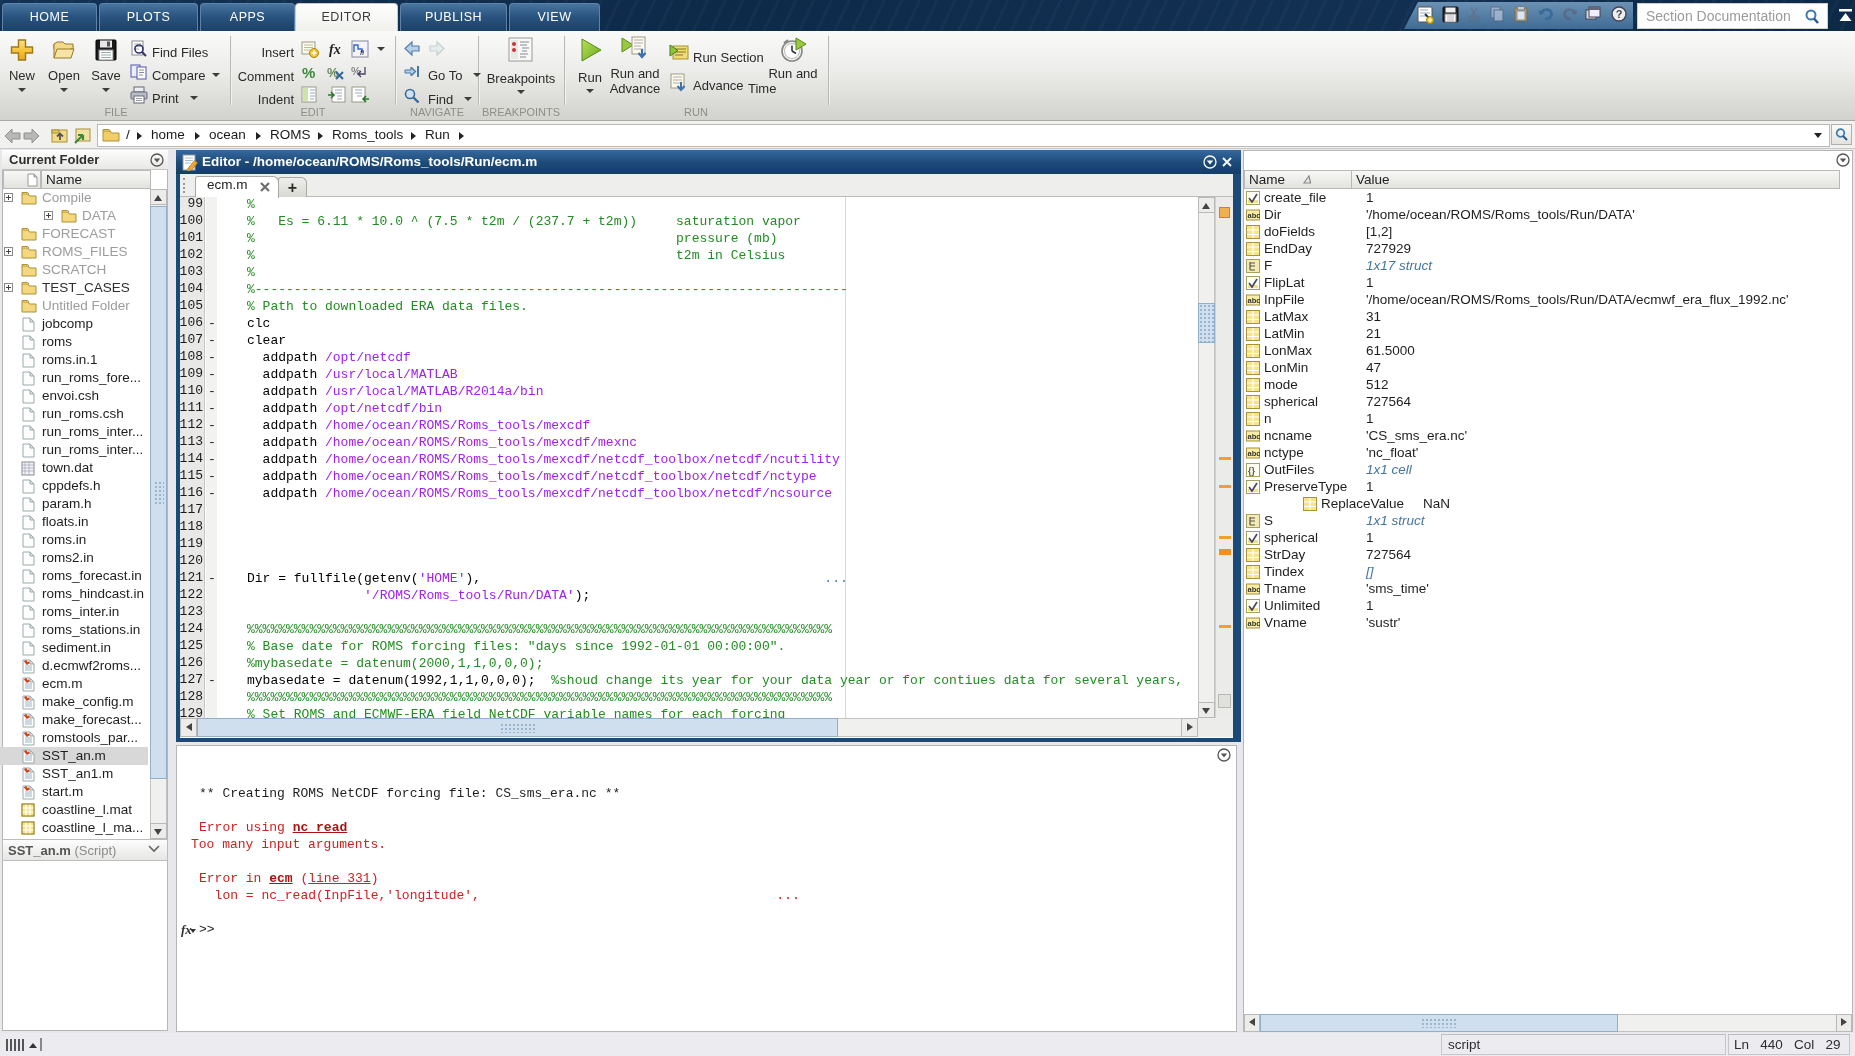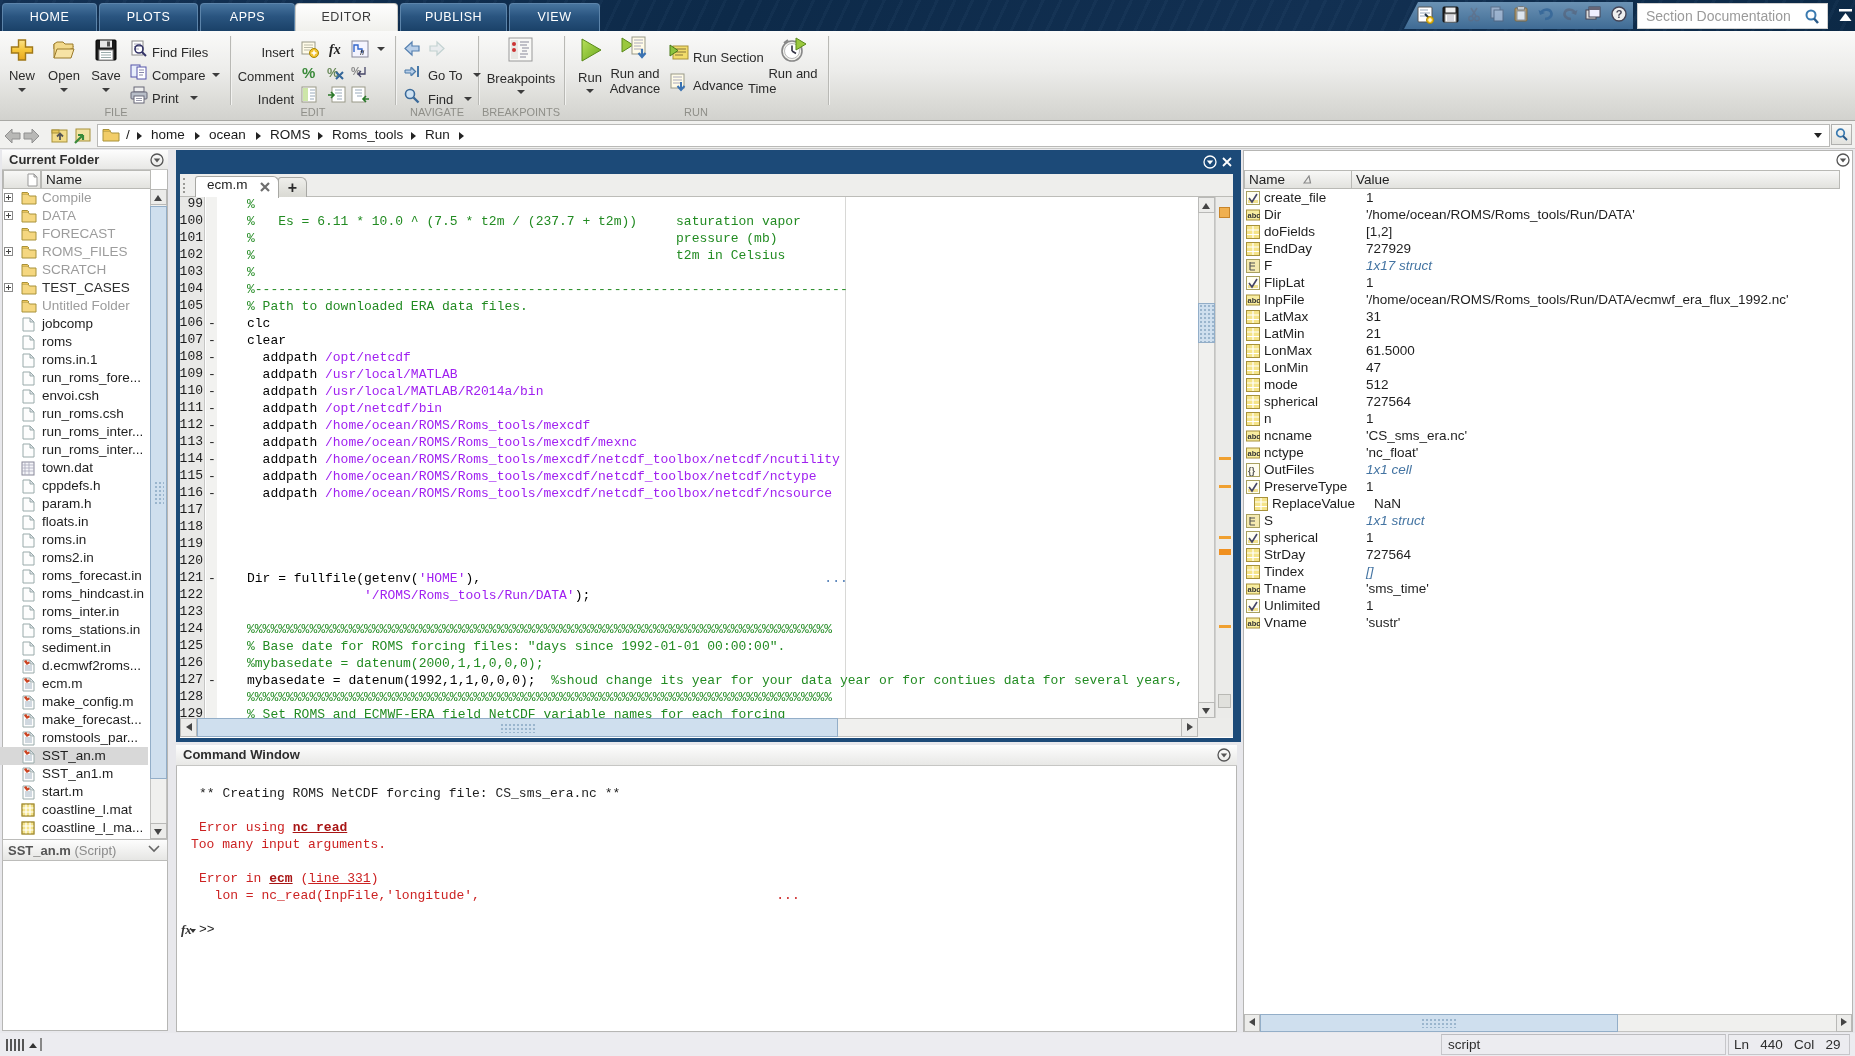--- a/index.html
+++ b/index.html
@@ -366,21 +366,21 @@
 <svg class="abs" style="left:4px;top:4px" width="9" height="9" viewBox="0 0 9 9">
         <rect x="0.5" y="0.5" width="8" height="8" fill="#fff" stroke="#888"></rect>
         <path d="M2 4.5h5M4.5 2v5" stroke="#444" stroke-width="1"></path>
       </svg>
 <span class="abs" style="left:21px;top:2px"><svg width="16" height="14" viewBox="0 0 16 14">
           <path d="M1 3h6l1.5 2H15v8H1z" fill="#f5d780" stroke="#a8923a"></path>
           <path d="M1 3V1.5h5.5L8 3" fill="#ecc45a" stroke="#a8923a"></path>
         </svg></span>
 <span class="nm">Compile</span>
     </div>
-<div class="frow fold" style="top:207px;">
+<div class="frow fold" style="top:207px;margin-left:40px;">
 <svg class="abs" style="left:4px;top:4px" width="9" height="9" viewBox="0 0 9 9">
         <rect x="0.5" y="0.5" width="8" height="8" fill="#fff" stroke="#888"></rect>
         <path d="M2 4.5h5M4.5 2v5" stroke="#444" stroke-width="1"></path>
       </svg>
 <span class="abs" style="left:21px;top:2px"><svg width="16" height="14" viewBox="0 0 16 14">
           <path d="M1 3h6l1.5 2H15v8H1z" fill="#f5d780" stroke="#a8923a"></path>
           <path d="M1 3V1.5h5.5L8 3" fill="#ecc45a" stroke="#a8923a"></path>
         </svg></span>
 <span class="nm">DATA</span>
     </div>
@@ -652,20 +652,29 @@
 <div class="arrbox" style="left:150px;top:189px;width:17px;height:16px"></div>
 <div class="tri" style="left:154px;top:195px;border-left:4.5px solid transparent;border-right:4.5px solid transparent;border-bottom:6px solid #444"></div>
 <div class="arrbox" style="left:150px;top:823px;width:17px;height:16px"></div>
 <div class="tri" style="left:154px;top:829px;border-left:4.5px solid transparent;border-right:4.5px solid transparent;border-top:6px solid #444"></div>
 <div class="sbthumb vert" style="left:150px;top:206px;width:17px;height:573px"></div>
 <div class="abs" style="left:2px;top:839px;width:166px;height:22px;background:linear-gradient(#fdfdfd,#e6e6e4);border:1px solid #bcbcba;font-size:13px;line-height:21px"><b style="color:#555;padding-left:5px">SST_an.m</b> <span style="color:#8a8a8a">(Script)</span></div>
 <svg class="abs" style="left:148px;top:845px" width="12" height="9" viewBox="0 0 12 9">
       <path d="M1 1l5 5 5-5" fill="none" stroke="#666" stroke-width="1.6"></path>
     </svg>
 <div id="edframe"></div>
+<div id="edtitle">
+      <svg style="position:absolute;left:6px;top:4px" width="17" height="17" viewBox="0 0 17 17">
+        <rect x="1" y="1" width="12" height="15" fill="#fff" stroke="#8899aa"></rect>
+        <path d="M3 4h8M3 6.5h8M3 9h6" stroke="#aabbcc" stroke-width="1"></path>
+        <path d="M6 14.5l6.5-8 3 2.3-6.5 8z" fill="#f0a830" stroke="#b07820" stroke-width="0.8"></path>
+        <path d="M6 14.5l-0.8 2.8 2.9-0.7z" fill="#e8d0a0" stroke="#b07820" stroke-width="0.7"></path>
+      </svg>
+      <span style="position:absolute;left:26px">Editor - /home/ocean/ROMS/Roms_tools/Run/ecm.m</span>
+    </div>
 <svg class="abs" style="left:1203px;top:155px" width="14" height="14" viewBox="0 0 14 14">
       <circle cx="7" cy="7" r="6" fill="none" stroke="#fff" stroke-width="1.3"></circle>
       <path d="M3.8 5.5h6.4L7 9.5z" fill="#fff"></path>
     </svg>
 <svg class="abs" style="left:1221px;top:156px" width="12" height="12" viewBox="0 0 12 12">
       <path d="M2 2l8 8M10 2l-8 8" stroke="#fff" stroke-width="1.8"></path>
     </svg>
 <div id="edbody"></div>
 <div id="tabstrip"></div>
 <div class="abs" style="left:183px;top:178px;width:3px;height:15px;border-left:2px dotted #9a9a96"></div>
@@ -763,21 +772,20 @@
 <div class="abs" style="left:1219px;top:625px;width:12px;height:3px;background:#f0a030"></div>
 <div class="abs" style="left:1218px;top:694px;width:13px;height:14px;background:#e0e0dc;border:1px solid #b8b8b4"></div>
 <div class="sbtrack" style="left:180px;top:718px;width:1018px;height:19px"></div>
 <div class="arrbox" style="left:180px;top:718px;width:17px;height:19px"></div>
 <div class="tri" style="left:186px;top:723px;border-top:4.5px solid transparent;border-bottom:4.5px solid transparent;border-right:6px solid #444"></div>
 <div class="arrbox" style="left:1181px;top:718px;width:17px;height:19px"></div>
 <div class="tri" style="left:1187px;top:723px;border-top:4.5px solid transparent;border-bottom:4.5px solid transparent;border-left:6px solid #444"></div>
 <div class="sbthumb" style="left:197px;top:718px;width:641px;height:19px"></div>
 <div class="abs" style="left:1198px;top:718px;width:35px;height:19px;background:#ececea"></div>
 <div class="panel" style="left:176px;top:745px;width:1061px;height:287px"></div>
-<div class="phead" style="left:176px;top:745px;width:1061px;height:21px">Command Window</div>
 <svg class="abs" style="left:1217px;top:748px" width="14" height="14" viewBox="0 0 14 14">
       <circle cx="7" cy="7" r="6" fill="none" stroke="#555" stroke-width="1.3"></circle>
       <path d="M3.8 5.5h6.4L7 9.5z" fill="#555"></path>
     </svg>
 <div class="cmdline" style="left:199px;top:786px"><span style="color:#1e1e1e">** Creating ROMS NetCDF forcing file: CS_sms_era.nc **</span></div>
 <div class="cmdline" style="left:199px;top:820px"><span class="red">Error using </span><span class="rlink">nc_read</span></div>
 <div class="cmdline" style="left:191px;top:837px"><span class="red">Too many input arguments.</span></div>
 <div class="cmdline" style="left:199px;top:871px"><span class="red">Error in </span><span class="rlink">ecm</span><span class="red"> (</span><span class="red rul">line 331</span><span class="red">)</span></div>
 <div class="cmdline" style="left:199px;top:888px"><span class="red">  lon = nc_read(InpFile,'longitude',                                      ...</span></div>
 <div class="cmdline" style="left:199px;top:922px"><span style="color:#1e1e1e">&gt;&gt;</span></div>
@@ -940,21 +948,21 @@
     </div>
 <div class="wrow" style="left:1243px;top:479px;width:608px">
       <span class="wicon"><svg width="14" height="14" viewBox="0 0 14 14">
           <rect x="0.5" y="0.5" width="13" height="13" fill="#fffef2" stroke="#a8a060"></rect>
           <rect x="2" y="9" width="10" height="3" fill="#f0e090"></rect>
           <path d="M3 7l3 4 5-8" fill="none" stroke="#446" stroke-width="1.6"></path>
         </svg></span>
       <span class="wname">PreserveType</span>
       <span class="wval">1</span>
     </div>
-<div class="wrow" style="left:1251px;top:496px;width:537px">
+<div class="wrow" style="left:1300px;top:496px;width:537px">
       <span class="wicon"><svg width="14" height="14" viewBox="0 0 14 14">
           <rect x="0.5" y="0.5" width="13" height="13" fill="#f5e48a" stroke="#a8923a"></rect>
           <path d="M0.5 5h13M0.5 9.5h13M7 0.5v13" stroke="#fff" stroke-width="1.2"></path>
           <rect x="0.5" y="0.5" width="13" height="13" fill="none" stroke="#a8923a"></rect>
         </svg></span>
       <span class="wname">ReplaceValue</span>
       <span class="wval">NaN</span>
     </div>
 <div class="wrow" style="left:1243px;top:513px;width:608px">
       <span class="wicon"><svg width="14" height="14" viewBox="0 0 14 14">

